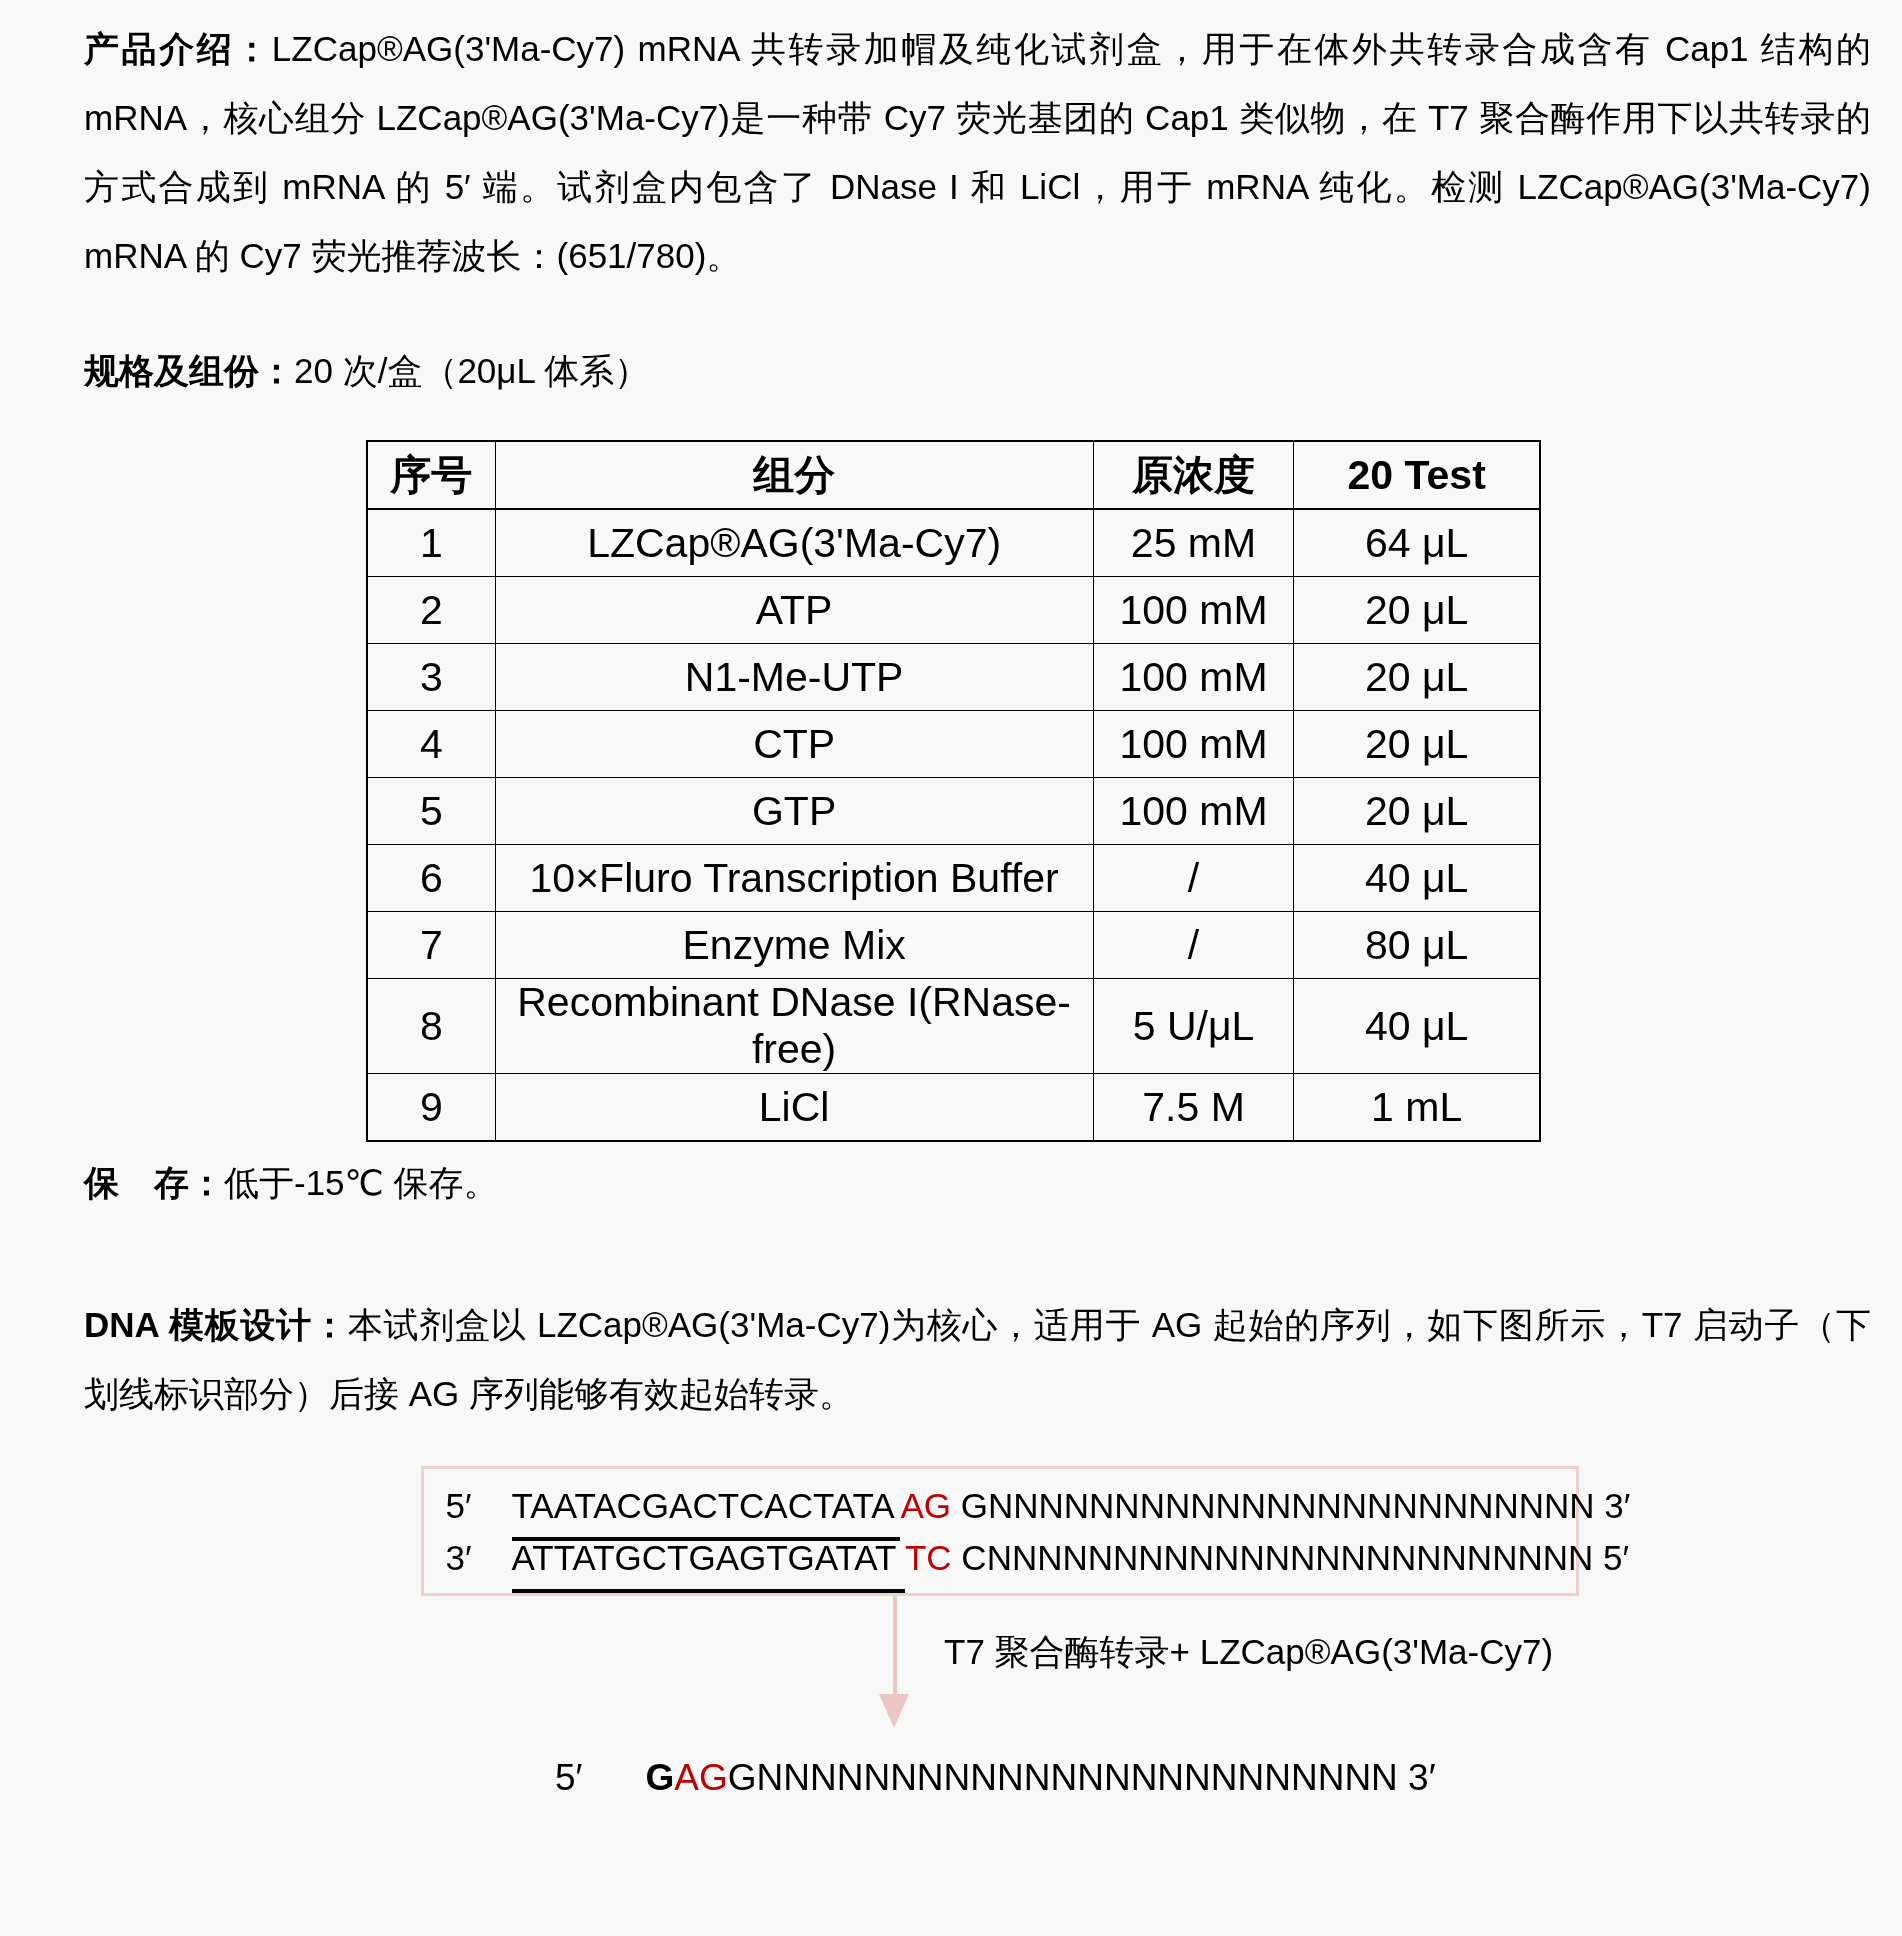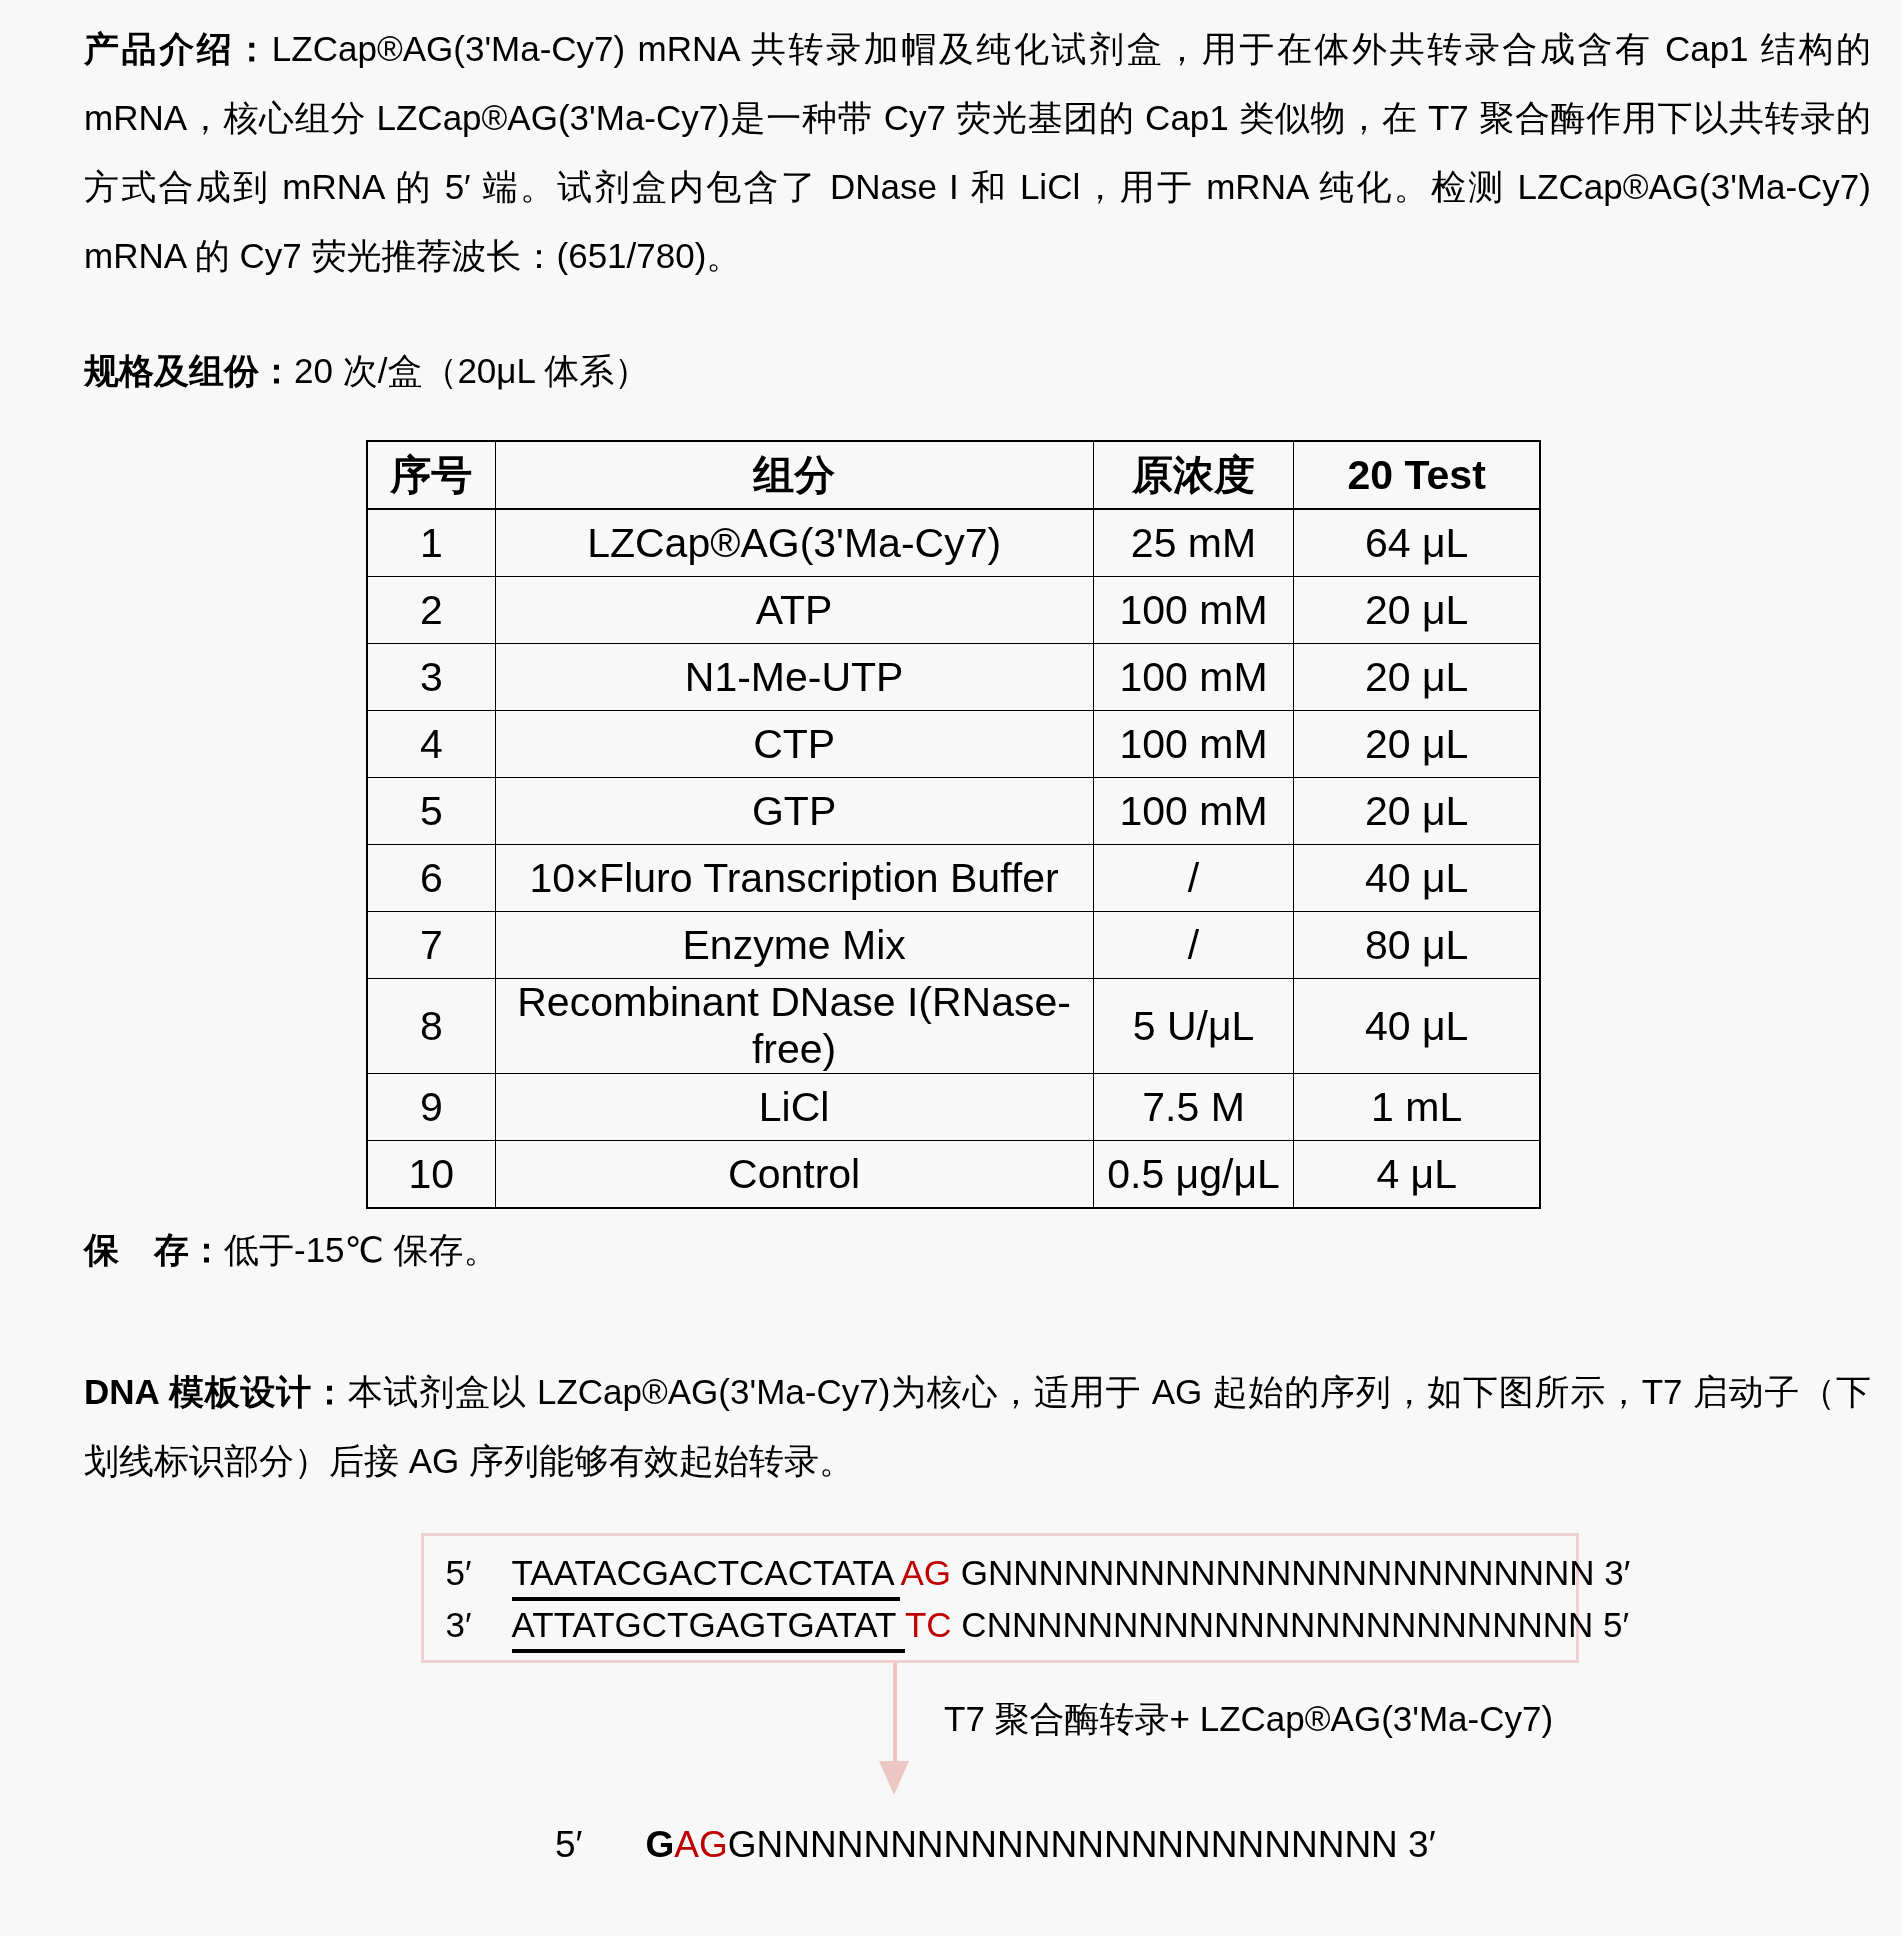--- a/index.html
+++ b/index.html
@@ -45,21 +45,21 @@
   .seq-box{
     box-sizing:border-box;
     width:1158px;
     border:3.1px solid #efd0cd;
     padding:10.7px 0 9.2px 21.5px;
     background:#f8f8f8;
   }
   .seq-line{font-size:35px;line-height:52px;white-space:pre;}
   .seq-line span{white-space:pre;}
   .prime{margin-right:40px;}
-  .u{border-bottom:4.6px solid #000;padding-bottom:5px;}
+  .u{border-bottom:4.6px solid #000;padding-bottom:12px;}
   .red{color:#c00000;font-weight:normal;margin-top:24px;}
   .b{font-weight:bold;}
 
   .arrow-area{position:relative;height:134px;width:1288px;}
   .arrow-stem{
     position:absolute;left:472px;top:0;
     width:3.8px;height:100px;background:#ecc6c2;
   }
   .arrow-head{
     position:absolute;left:458px;top:98px;
@@ -150,26 +150,20 @@
         <td>Recombinant DNase I(RNase-free)</td>
         <td>5 U/μL</td>
         <td>40 μL</td>
       </tr>
       <tr>
         <td>9</td>
         <td>LiCl</td>
         <td>7.5 M</td>
         <td>1 mL</td>
       </tr>
-      <tr>
-        <td>10</td>
-        <td>Control</td>
-        <td>0.5 μg/μL</td>
-        <td>4 μL</td>
-      </tr>
     </tbody>
   </table>
 
   <p class="para storage"><strong>保　存：</strong><span>低于-15℃ 保存。</span></p>
 
   <p class="para justify dna"><strong>DNA 模板设计：</strong><span>本试剂盒以 LZCap®AG(3'Ma-Cy7)为核心，适用于 AG 起始的序列，如下图所示，T7 启动子（下划线标识部分）后接 AG 序列能够有效起始转录。</span></p>
 
   <div class="diagram">
 
     <div class="seq-box">

